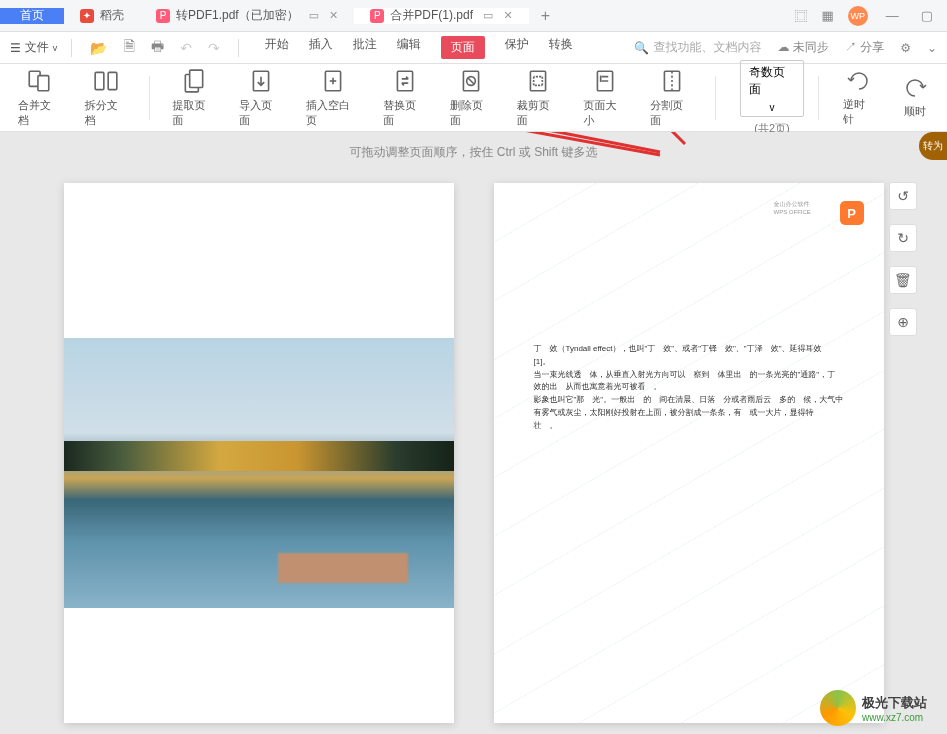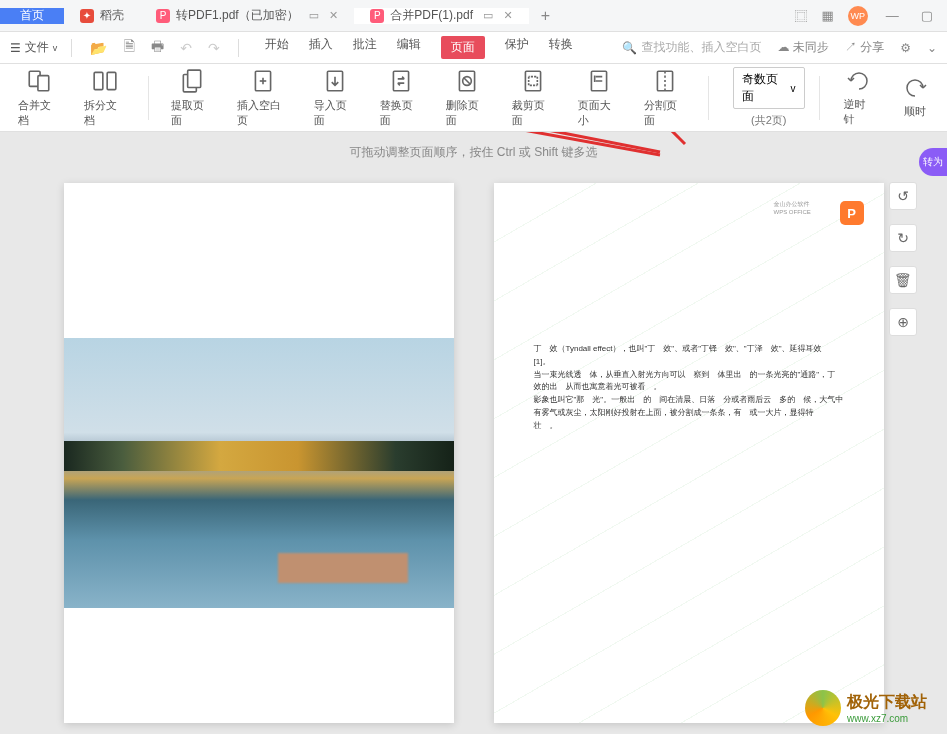--- a/index.html
+++ b/index.html
@@ -31,21 +31,21 @@
 .menu-item.active { background: #e84c5c; color: #fff; padding: 3px 10px; border-radius: 2px; }
 .menubar-right { margin-left: auto; display: flex; align-items: center; gap: 16px; color: #888; font-size: 12px; }
 .search-box { display: flex; align-items: center; color: #aaa; gap: 4px; }
 
 
 .toolbar { height: 68px; display: flex; align-items: center; padding: 4px 10px; border-bottom: 1px solid #e0e0e0; gap: 8px; }
 .tool-btn { display: flex; flex-direction: column; align-items: center; gap: 4px; font-size: 11px; color: #555; padding: 0 8px; cursor: pointer; }
 .tool-btn svg { width: 26px; height: 26px; }
 .tool-divider { width: 1px; height: 44px; background: #e5e5e5; margin: 0 6px; }
 .toolbar-right { display: flex; flex-direction: column; align-items: center; gap: 4px; margin-left: 10px; }
-.dropdown { border: 1px solid #ccc; padding: 3px 8px; font-size: 12px; display: flex; align-items: center; gap: 4px; border-radius: 2px; }
+.dropdown { border: 1px solid #ccc; padding: 3px 8px; font-size: 12px; display: flex; align-items: center; gap: 4px; border-radius: 2px; flex-direction: column; }
 .page-count { font-size: 11px; color: #777; }
 .rotate-btn { display: flex; flex-direction: column; align-items: center; gap: 4px; font-size: 11px; color: #555; padding: 0 10px; }
 
 
 .content { height: 602px; background: #e8e8e8; position: relative; overflow: hidden; }
 .hint-text { text-align: center; font-size: 12px; color: #888; padding: 12px 0; }
 .pages-container { display: flex; justify-content: center; gap: 40px; padding: 10px 40px; }
 .page-thumb { width: 390px; height: 540px; background: #fff; box-shadow: 0 2px 8px rgba(0,0,0,0.15); position: relative; }
 .page-thumb.p1 { display: flex; align-items: center; justify-content: center; }
 .landscape-img { width: 100%; height: 270px; background: linear-gradient(to bottom, #b8d4e3 0%, #d0dfe8 35%, #8a9db0 45%, #c8a555 52%, #3a6678 60%, #5e92ab 75%, #89b3c9 100%); position: relative; margin-top: 40px; }
@@ -56,30 +56,30 @@
 .watermark-bg { position: absolute; inset: 0; opacity: 0.08; background: repeating-linear-gradient(-30deg, transparent, transparent 50px, #4caf50 50px, #4caf50 51px); }
 .p2-logo { position: absolute; top: 18px; right: 20px; width: 24px; height: 24px; background: #ff7a2e; border-radius: 5px; display: flex; align-items: center; justify-content: center; color: #fff; font-weight: bold; font-size: 13px; }
 .p2-logotext { position: absolute; top: 18px; right: 50px; font-size: 6px; color: #999; line-height: 1.3; width: 60px; }
 .p2-text { position: absolute; top: 160px; left: 40px; right: 40px; font-size: 8px; color: #333; line-height: 1.6; }
 
 
 .side-buttons { position: absolute; right: 30px; top: 50px; display: flex; flex-direction: column; gap: 14px; }
 .side-btn { width: 28px; height: 28px; background: #fff; border: 1px solid #ddd; border-radius: 3px; display: flex; align-items: center; justify-content: center; color: #666; font-size: 14px; cursor: pointer; }
 
 
-.float-badge { position: absolute; right: 0; top: 16px; width: 28px; height: 28px; background: #8b5cf6; border-radius: 50% 0 0 50%; color: #fff; font-size: 10px; display: flex; align-items: center; justify-content: center; }
+.float-badge { position: absolute; right: 0; top: 0; width: 28px; height: 28px; background: #a16207; border-radius: 50% 0 0 50%; color: #fff; font-size: 10px; display: flex; align-items: center; justify-content: center; }
 
 
 .arrow { position: absolute; pointer-events: none; }
 .arrow svg { overflow: visible; }
 
 
 .brand-logo { position: absolute; bottom: 8px; right: 20px; font-size: 13px; color: #3b9b3b; display: flex; align-items: center; gap: 6px; }
 .brand-logo .swirl { width: 36px; height: 36px; border-radius: 50%; background: conic-gradient(#8bc34a, #ffc107, #ff9800, #8bc34a); }
-.brand-logo .txt1 { color: #a16207; font-weight: bold; font-size: 16px; }
+.brand-logo .txt1 { color: #404040; font-weight: bold; font-size: 13px; }
 .brand-logo .txt2 { color: #3b9b3b; font-size: 10px; }
 </style>
 </head>
 <body>
 
 <div class="titlebar">
   <div class="tab home">首页</div>
   <div class="tab">
     <span class="tab-icon red">✦</span>
     <span>稻壳</span>
@@ -125,21 +125,21 @@
     <span class="menu-item">插入</span>
     <span class="menu-item">批注</span>
     <span class="menu-item">编辑</span>
     <span class="menu-item active">页面</span>
     <span class="menu-item">保护</span>
     <span class="menu-item">转换</span>
   </div>
   <div class="menubar-right">
     <div class="search-box">
       <span>🔍</span>
-      <span>查找功能、插入空白页</span>
+      <span>查找功能、文档内容</span>
     </div>
     <span>☁ <span>未同步</span></span>
     <span>↗ <span>分享</span></span>
     <span>⚙</span>
     <span>⌄</span>
   </div>
 </div>
 
 <div class="toolbar">
   <div class="tool-btn">
@@ -160,31 +160,31 @@
   <div class="tool-btn">
     <svg viewBox="0 0 24 24" fill="none" stroke="#666" stroke-width="1.5">
         <rect x="4" y="6" width="12" height="16" rx="1"></rect>
         <rect x="8" y="2" width="12" height="16" rx="1" fill="#fff"></rect>
       </svg>
     <span>提取页面</span>
   </div>
   <div class="tool-btn">
     <svg viewBox="0 0 24 24" fill="none" stroke="#666" stroke-width="1.5">
         <rect x="5" y="3" width="14" height="18" rx="1"></rect>
+        <path d="M12 8 L12 16 M9 13 L12 16 L15 13"></path>
+      </svg>
+    <span>导入页面</span>
+  </div>
+  <div class="tool-btn">
+    <svg viewBox="0 0 24 24" fill="none" stroke="#666" stroke-width="1.5">
+        <rect x="5" y="3" width="14" height="18" rx="1"></rect>
         <line x1="12" y1="9" x2="12" y2="15"></line>
         <line x1="9" y1="12" x2="15" y2="12"></line>
       </svg>
     <span>插入空白页</span>
-  </div>
-  <div class="tool-btn">
-    <svg viewBox="0 0 24 24" fill="none" stroke="#666" stroke-width="1.5">
-        <rect x="5" y="3" width="14" height="18" rx="1"></rect>
-        <path d="M12 8 L12 16 M9 13 L12 16 L15 13"></path>
-      </svg>
-    <span>导入页面</span>
   </div>
   <div class="tool-btn">
     <svg viewBox="0 0 24 24" fill="none" stroke="#666" stroke-width="1.5">
         <rect x="5" y="3" width="14" height="18" rx="1"></rect>
         <path d="M9 10 L15 10 M15 10 L13 8 M9 14 L15 14 M9 14 L11 16"></path>
       </svg>
     <span>替换页面</span>
   </div>
   <div class="tool-btn">
     <svg viewBox="0 0 24 24" fill="none" stroke="#666" stroke-width="1.5">

